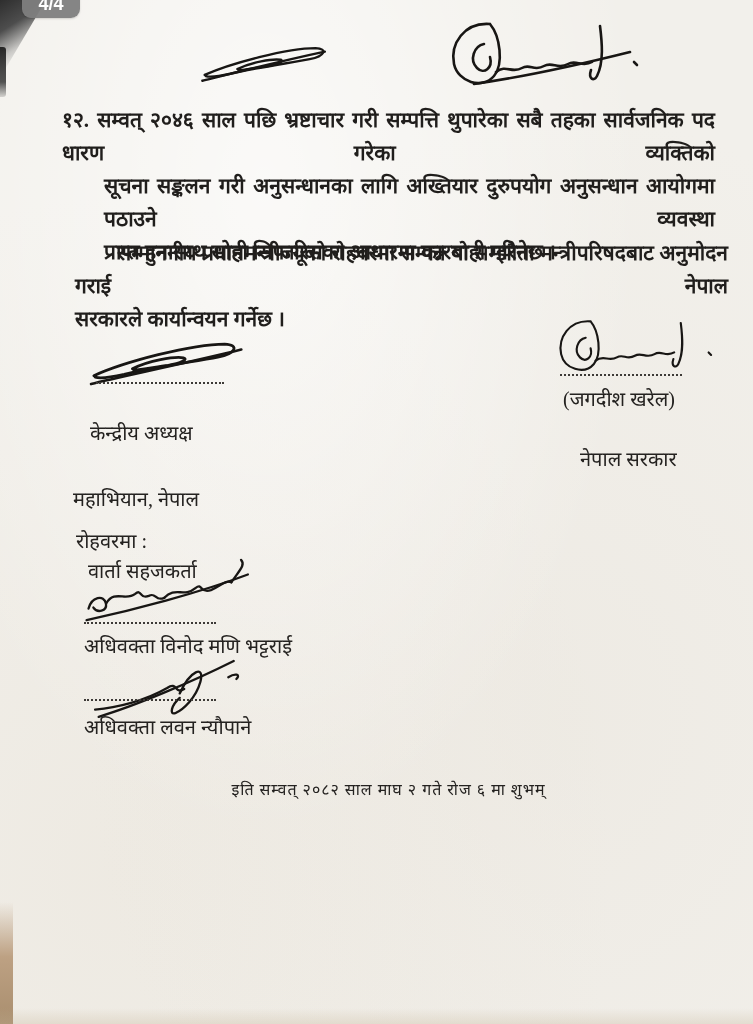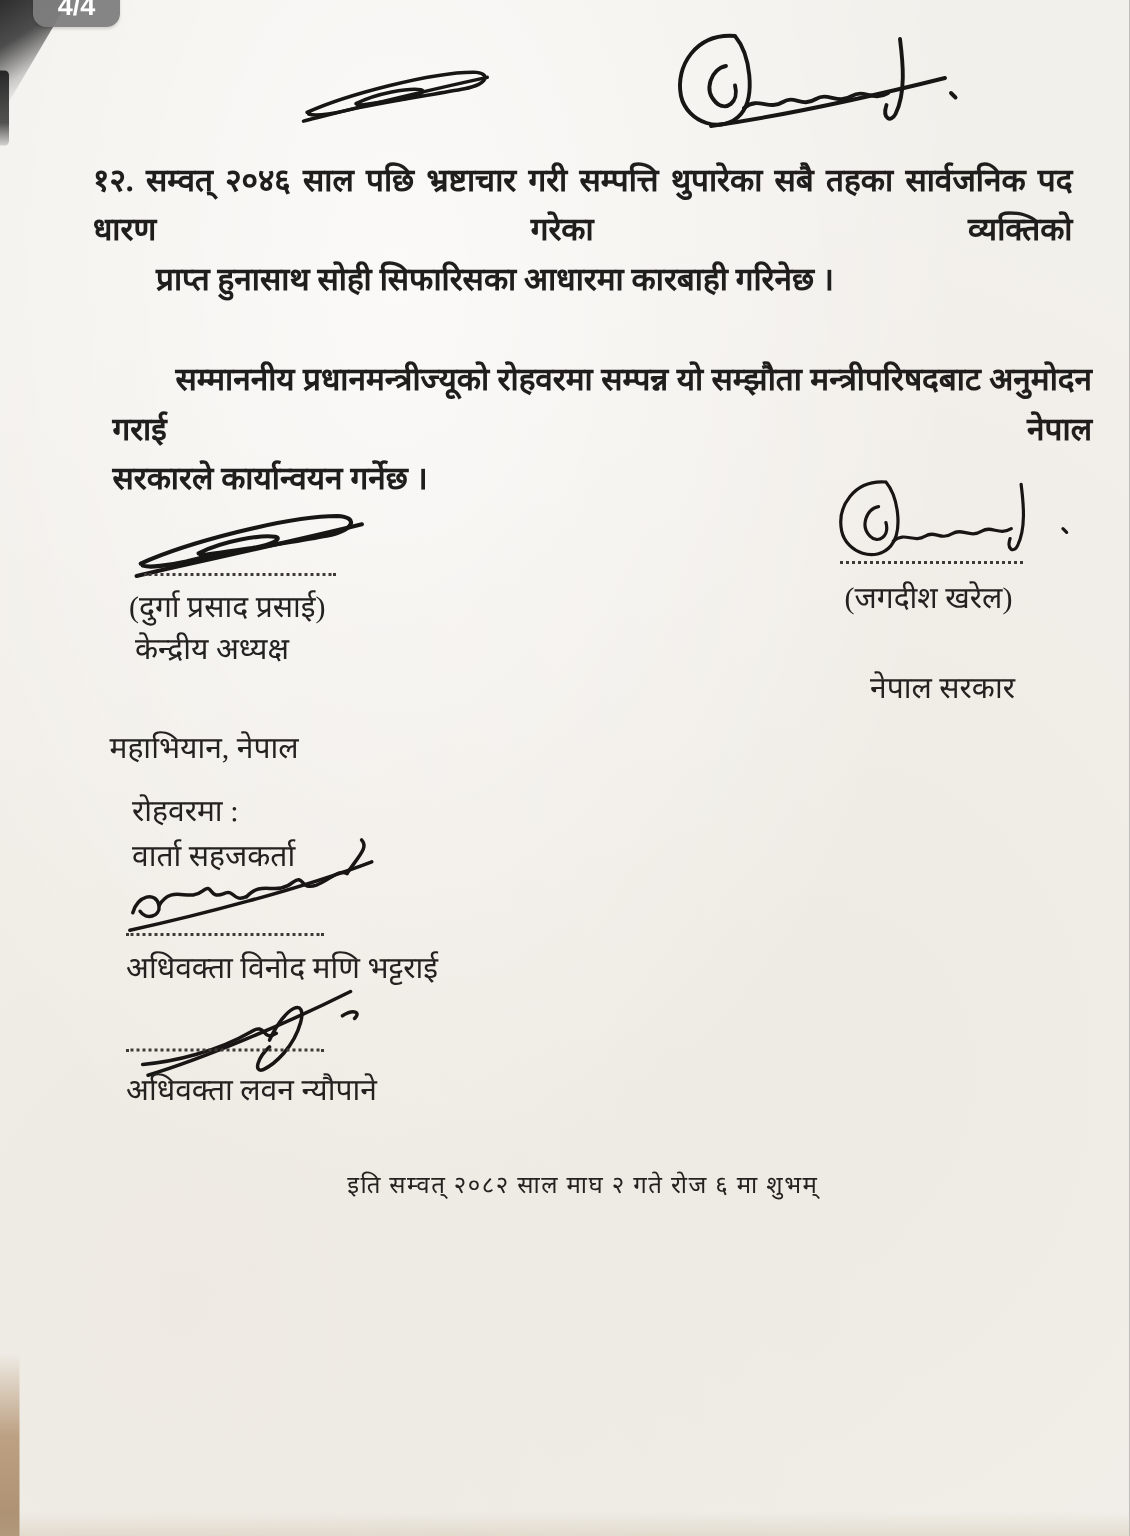--- a/index.html
+++ b/index.html
@@ -74,50 +74,50 @@
       <path d="M52,6 C26,4 12,26 16,46 C20,64 44,72 56,58 C66,46 62,18 52,6" stroke-width="2.6"></path>
       <path d="M46,26 C36,28 31,42 39,50 C46,57 55,50 52,39" stroke-width="2.6"></path>
       <path d="M58,54 C68,46 74,56 84,50 C92,45 96,54 106,48 C114,43 120,52 130,46 C138,41 144,50 154,44" stroke-width="2.6"></path>
       <path d="M162,8 C164,24 166,44 159,58 C156,64 150,61 153,52" stroke-width="2.6"></path>
       <path d="M36,66 C92,58 152,44 192,34" stroke-width="2.6"></path>
       <path d="M196,44 l3,3" stroke-width="2.6"></path>
     </svg>
 
     <div class="abs body-text" style="left:62px;top:104px;width:653px;">
       <div class="p-line">१२. सम्वत् २०४६ साल पछि भ्रष्टाचार गरी सम्पत्ति थुपारेका सबै तहका सार्वजनिक पद धारण गरेका व्यक्तिको</div>
+      <div class="p-line p1-cont">सूचना सङ्कलन गरी अनुसन्धानका लागि अख्तियार दुरुपयोग अनुसन्धान आयोगमा पठाउने व्यवस्था</div>
       <div class="p-line p1-cont lastline">प्राप्त हुनासाथ सोही सिफारिसका आधारमा कारबाही गरिनेछ ।</div>
     </div>
 
     <div class="abs body-text" style="left:62px;top:237px;width:653px;margin-left:13px;">
       <div class="p-line p2-first">सम्माननीय प्रधानमन्त्रीज्यूको रोहवरमा सम्पन्न यो सम्झौता मन्त्रीपरिषदबाट अनुमोदन गराई नेपाल</div>
       <div class="p-line lastline">सरकारले कार्यान्वयन गर्नेछ ।</div>
     </div>
 
     <svg class="sig abs" style="left:82px;top:333px;" width="178" height="62" viewBox="0 0 240 90">
       <path d="M8,62 C52,42 150,16 198,16 C220,17 214,30 188,35 C150,42 84,52 52,60 C34,64 16,66 10,64" stroke-width="4"></path>
       <path d="M64,52 C88,40 124,34 138,36 C146,38 134,44 116,47 C100,49 78,53 66,54" stroke-width="4"></path>
       <path d="M4,74 C44,64 150,42 222,24" stroke-width="4"></path>
     </svg>
     <div class="abs dotted" style="left:96px;top:382px;width:128px;"></div>
-    <div class="abs label-text" style="left:86px;top:392px;">(दुर्गा प्रसाद प्रसाई)</div>
     <div class="abs label-text" style="left:90px;top:420px;">केन्द्रीय अध्यक्ष</div>
     <div class="abs label-text" style="left:73px;top:486px;">महाभियान, नेपाल</div>
 
     <svg class="sig abs" style="left:548px;top:316px;" width="168" height="68" viewBox="0 0 205 82">
       <path d="M52,6 C26,4 12,26 16,46 C20,64 44,72 56,58 C66,46 62,18 52,6" stroke-width="2.6"></path>
       <path d="M46,26 C36,28 31,42 39,50 C46,57 55,50 52,39" stroke-width="2.6"></path>
       <path d="M58,54 C68,46 74,56 84,50 C92,45 96,54 106,48 C114,43 120,52 130,46 C138,41 144,50 154,44" stroke-width="2.6"></path>
       <path d="M162,8 C164,24 166,44 159,58 C156,64 150,61 153,52" stroke-width="2.6"></path>
       <path d="M196,44 l3,3" stroke-width="2.6"></path>
     </svg>
     <div class="abs dotted" style="left:560px;top:374px;width:122px;"></div>
     <div class="abs label-text" style="left:563px;top:386px;">(जगदीश खरेल)</div>
     <div class="abs label-text" style="left:580px;top:446px;">नेपाल सरकार</div>
 
-    <div class="abs label-text" style="left:88px;top:528px;text-align:right;">रोहवरमा :</div>
+    <div class="abs label-text" style="left:76px;top:528px;text-align:right;">रोहवरमा :</div>
     <div class="abs label-text" style="left:88px;top:558px;">वार्ता सहजकर्ता</div>
 
     <svg class="sig abs" style="left:76px;top:558px;" width="198" height="68" viewBox="0 0 190 70">
       <path d="M6,52 C9,40 22,37 24,47 C25,55 15,57 11,51" stroke-width="2.4"></path>
       <path d="M24,47 C33,32 44,45 54,37 C61,31 58,43 68,39 C76,35 74,45 84,41" stroke-width="2.4"></path>
       <path d="M84,41 C95,29 104,41 116,31 C124,25 120,37 132,33 C142,29 147,22 153,25" stroke-width="2.4"></path>
       <path d="M4,64 C50,54 120,36 170,17" stroke-width="2.4"></path>
       <path d="M153,25 C161,13 168,7 163,2" stroke-width="2.4"></path>
     </svg>
     <div class="abs dotted" style="left:84px;top:622px;width:132px;"></div>

